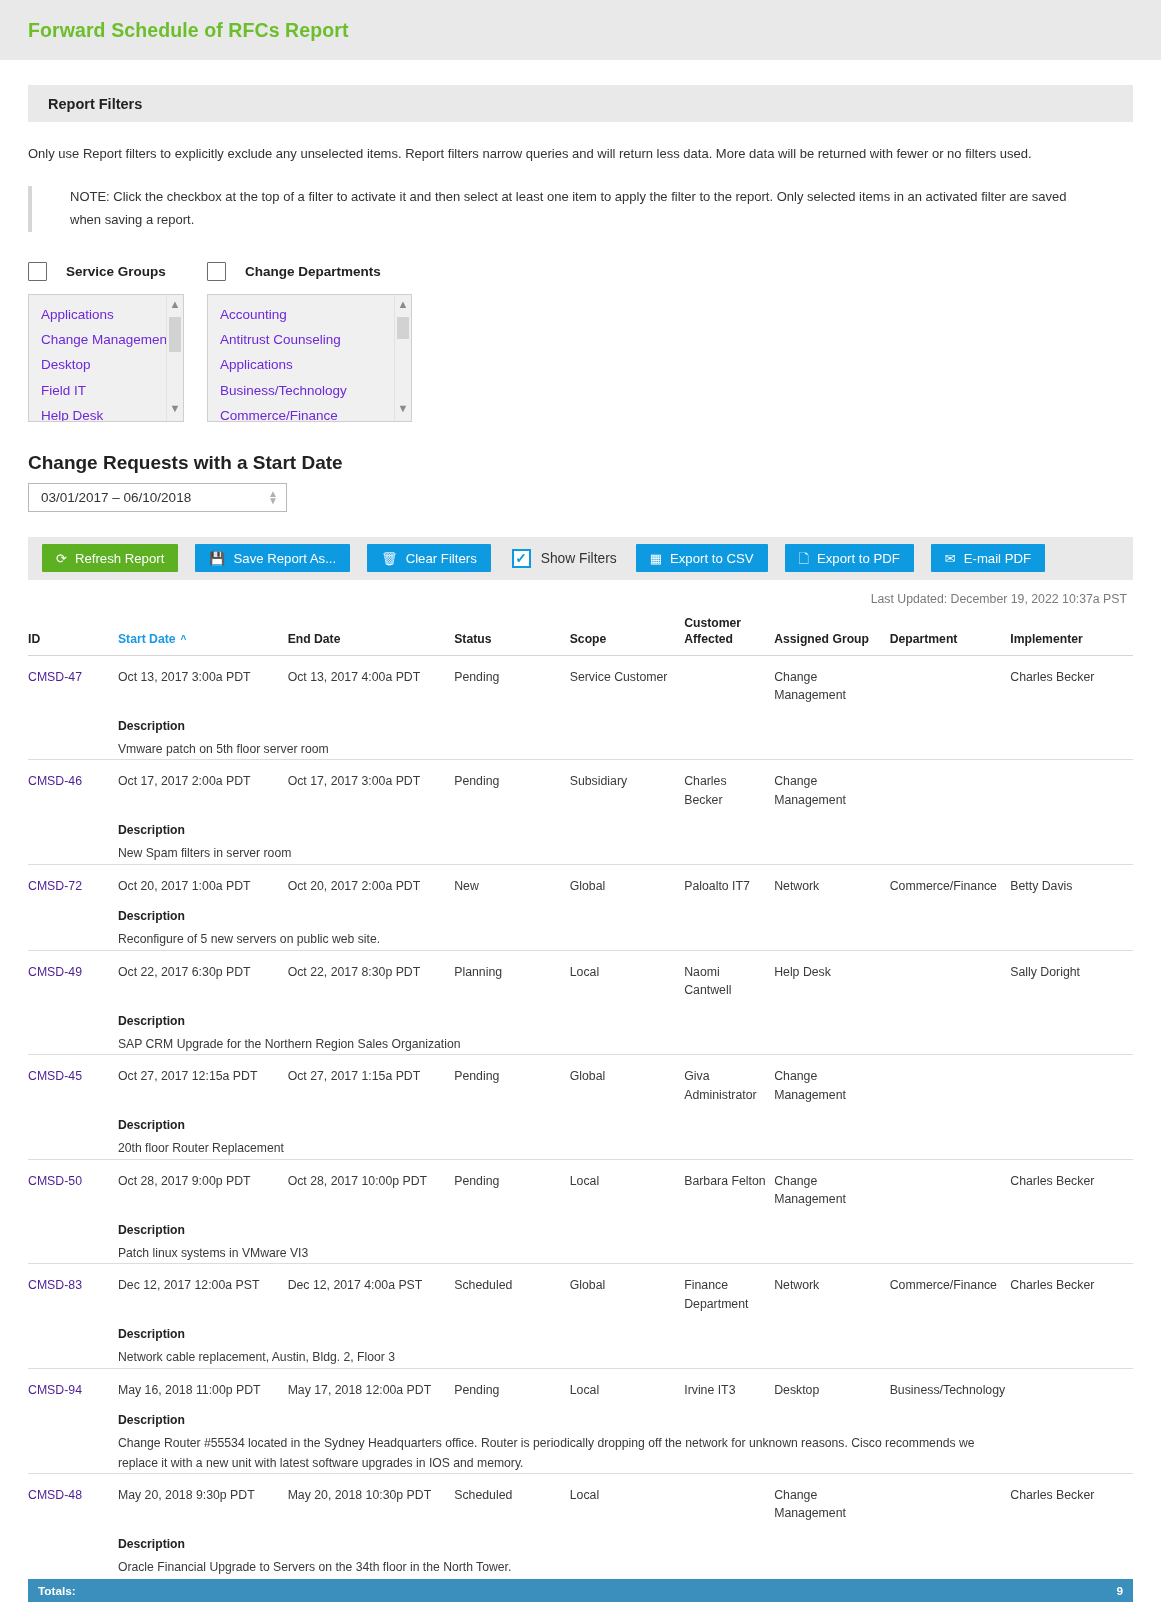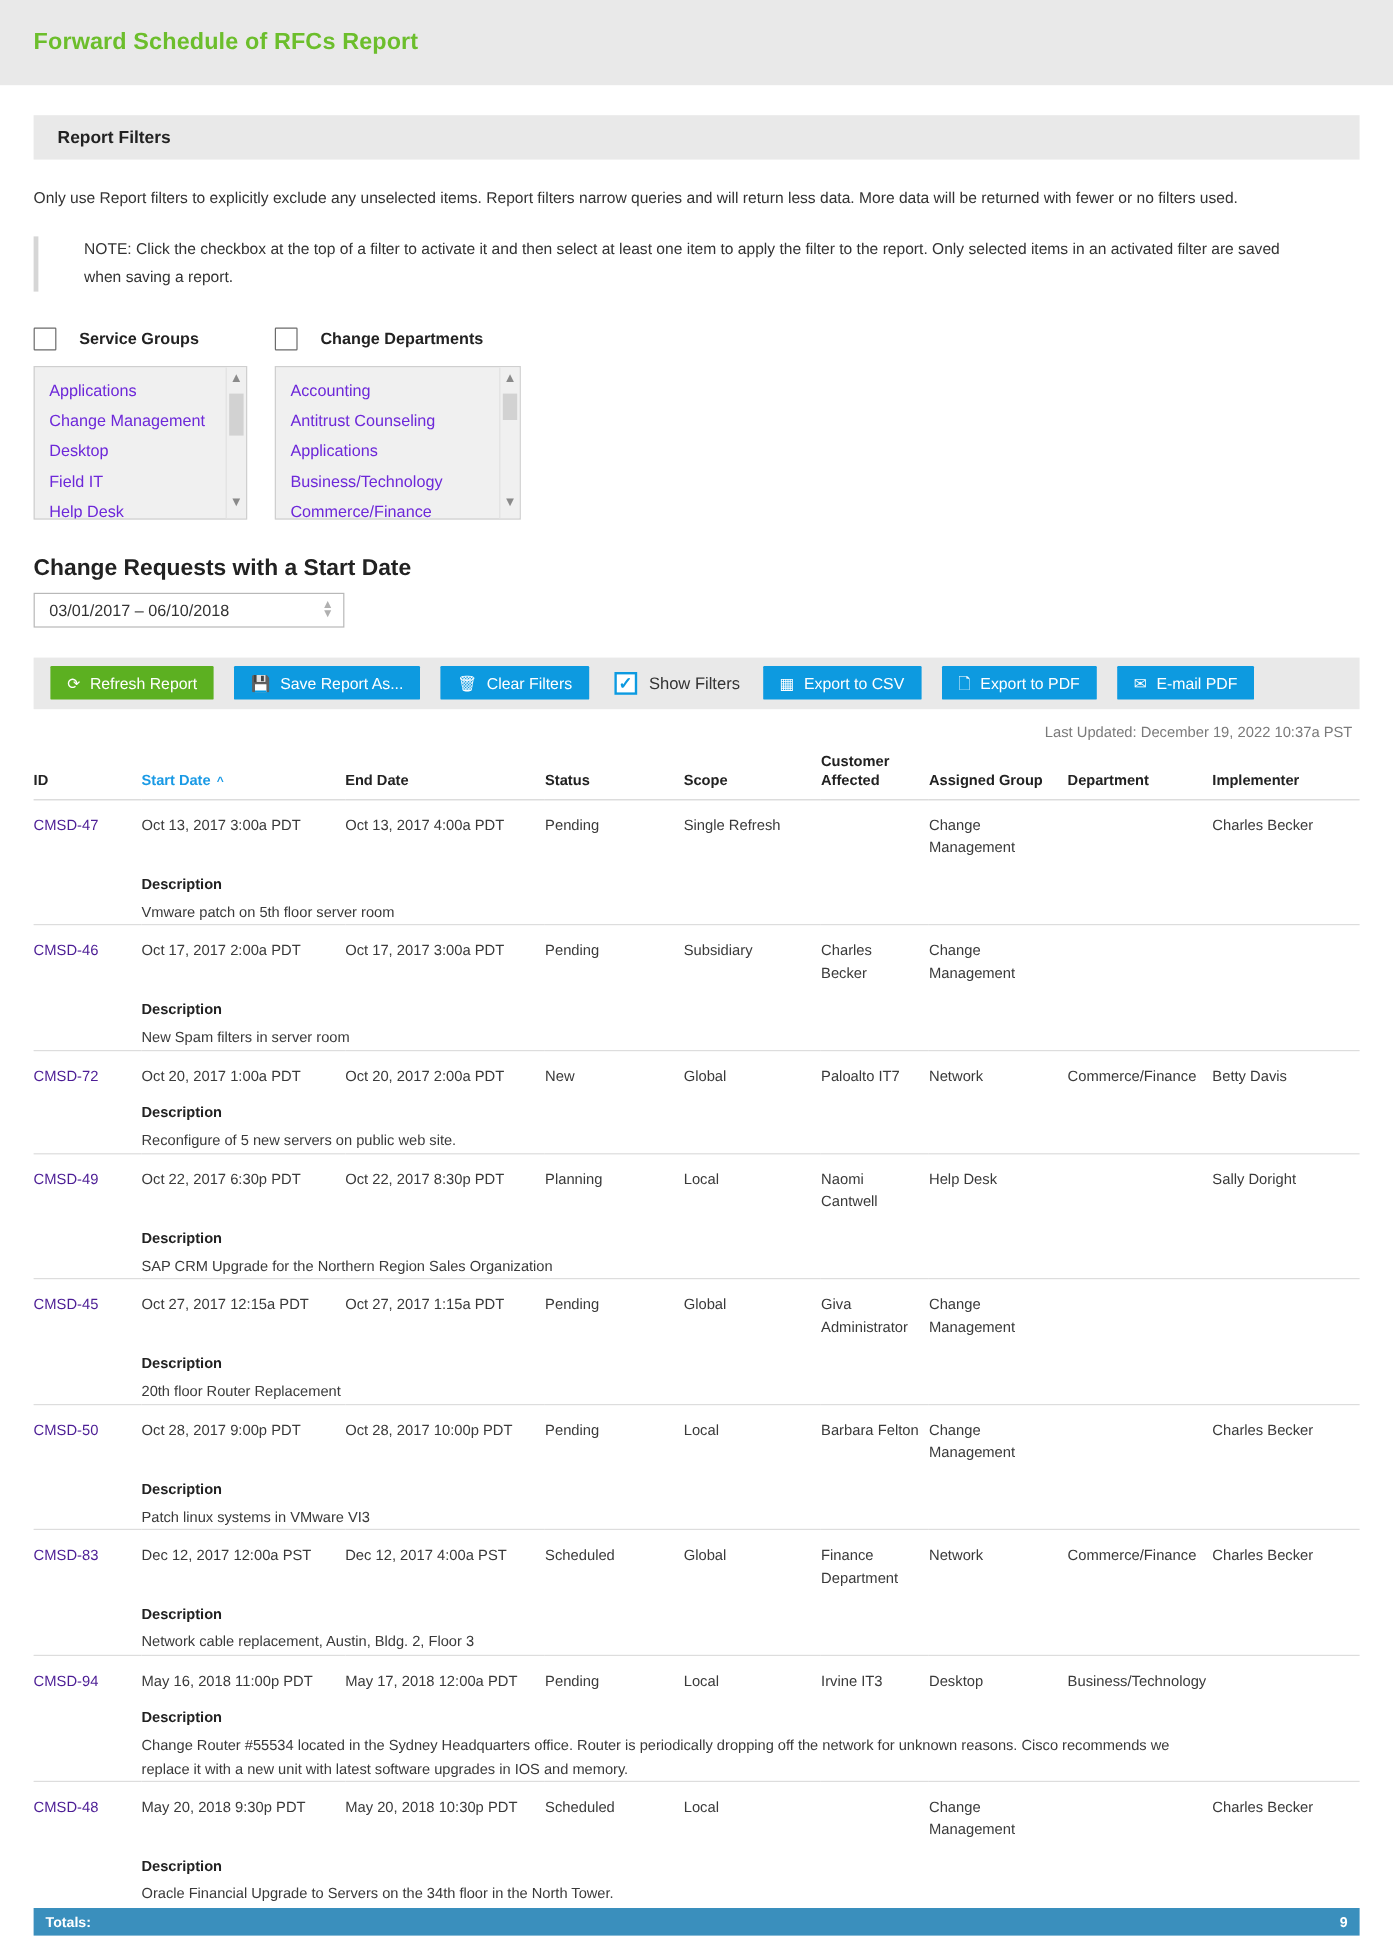--- a/index.html
+++ b/index.html
@@ -12,21 +12,21 @@
   .page {
     width: 1161px;
     min-height: 1616px;
     position: relative;
     background: #ffffff;
     box-sizing: border-box;
   }
   
   .titlebar {
     background: #e9e9e9;
-    height: 71px;
+    height: 60px;
     display: flex;
     align-items: center;
     padding-left: 28px;
     box-sizing: border-box;
   }
   .titlebar h1 {
     margin: 0;
     font-size: 19.5px;
     font-weight: bold;
     color: #6cbe2c;
@@ -76,21 +76,21 @@
     max-width: 1030px;
   }
   .note-text b { font-weight: normal; }
 
   
   .filter-row {
     display: flex;
     margin-top: 26px;
     gap: 23px;
   }
-  .filter-col { width: 178px; }
+  .filter-col { width: 156px; }
   .filter-head {
     display: flex;
     align-items: center;
     height: 27px;
     margin-bottom: 9px;
   }
   .cbox {
     width: 19px;
     height: 19px;
     border: 1.5px solid #6b6b6b;
@@ -465,21 +465,21 @@
           <th class="c-dept"><span class="lbl">Department</span></th>
           <th class="c-impl"><span class="lbl">Implementer</span></th>
         </tr>
       </thead>
       <tbody>
           <tr>
             <td class="idcell"><a href="#">CMSD-47</a></td>
             <td>Oct 13, 2017 3:00a PDT</td>
             <td>Oct 13, 2017 4:00a PDT</td>
             <td>Pending</td>
-            <td>Single Refresh</td>
+            <td>Service Customer</td>
             <td></td>
             <td>Change Management</td>
             <td></td>
             <td>Charles Becker</td>
           </tr>
           <tr>
             <td></td>
             <td class="desc-cell" colspan="8">
               <div class="desc-title">Description</div>
               <div class="desc-body">Vmware patch on 5th floor server room</div>

